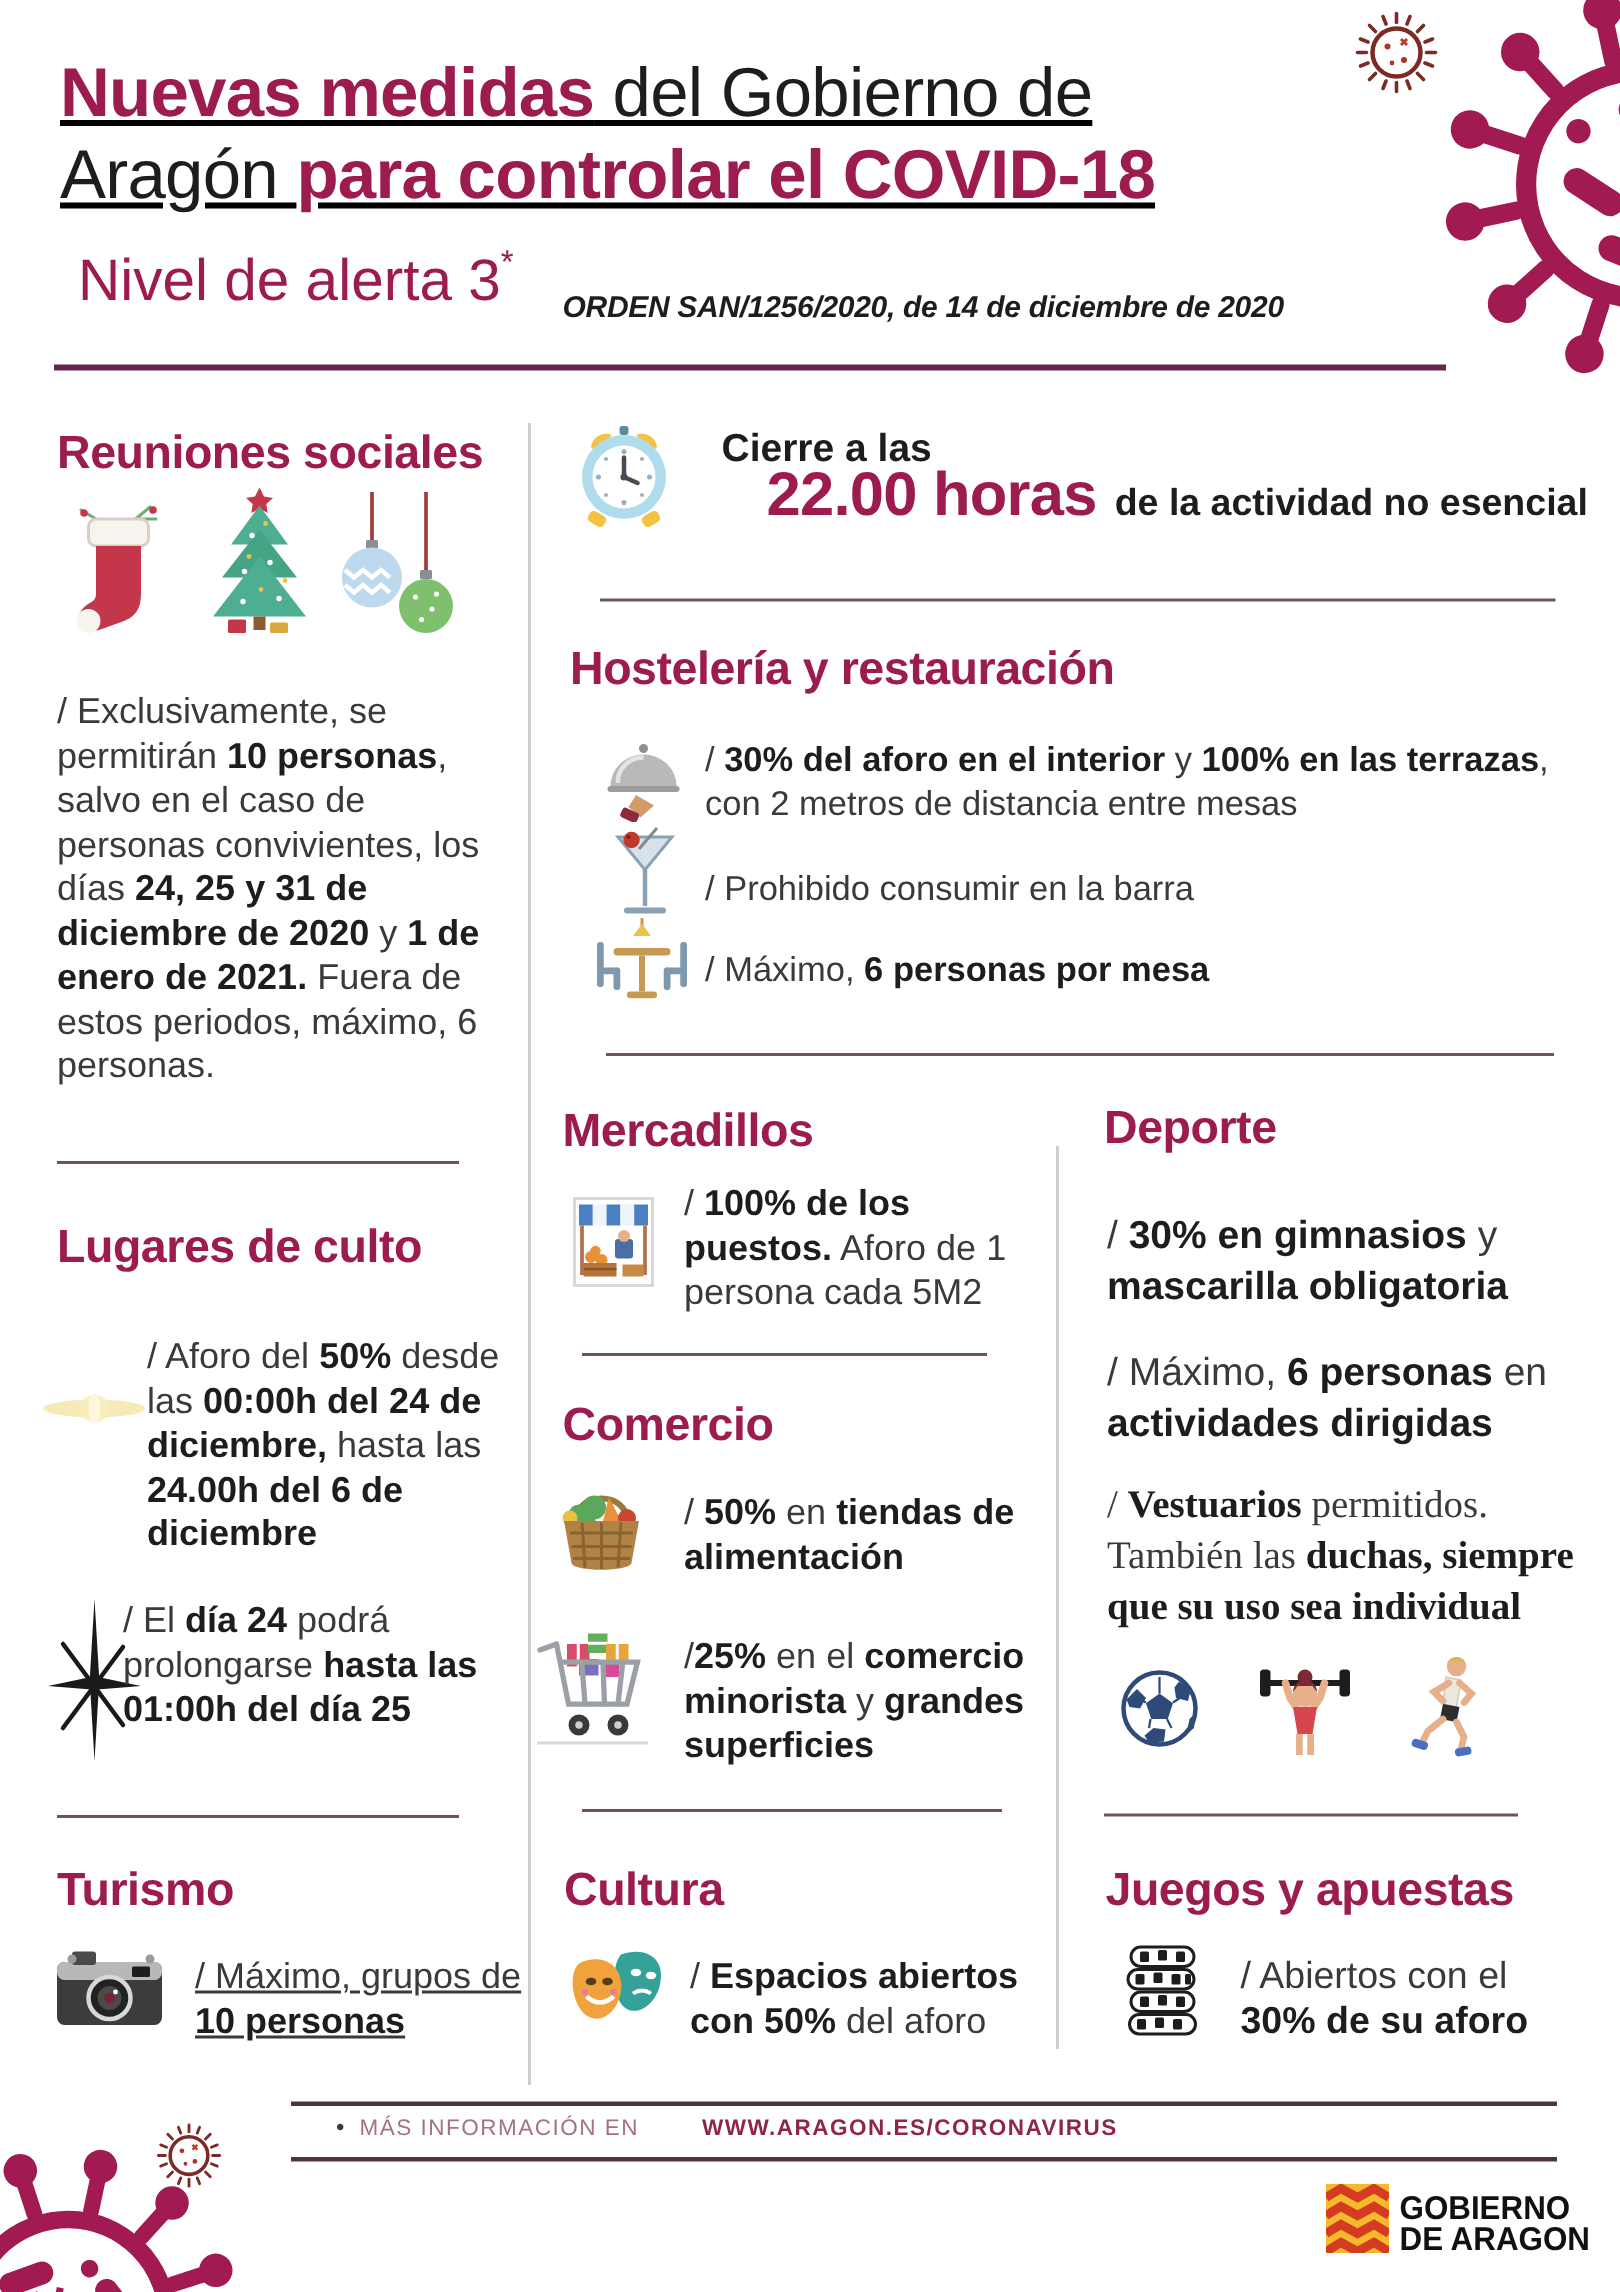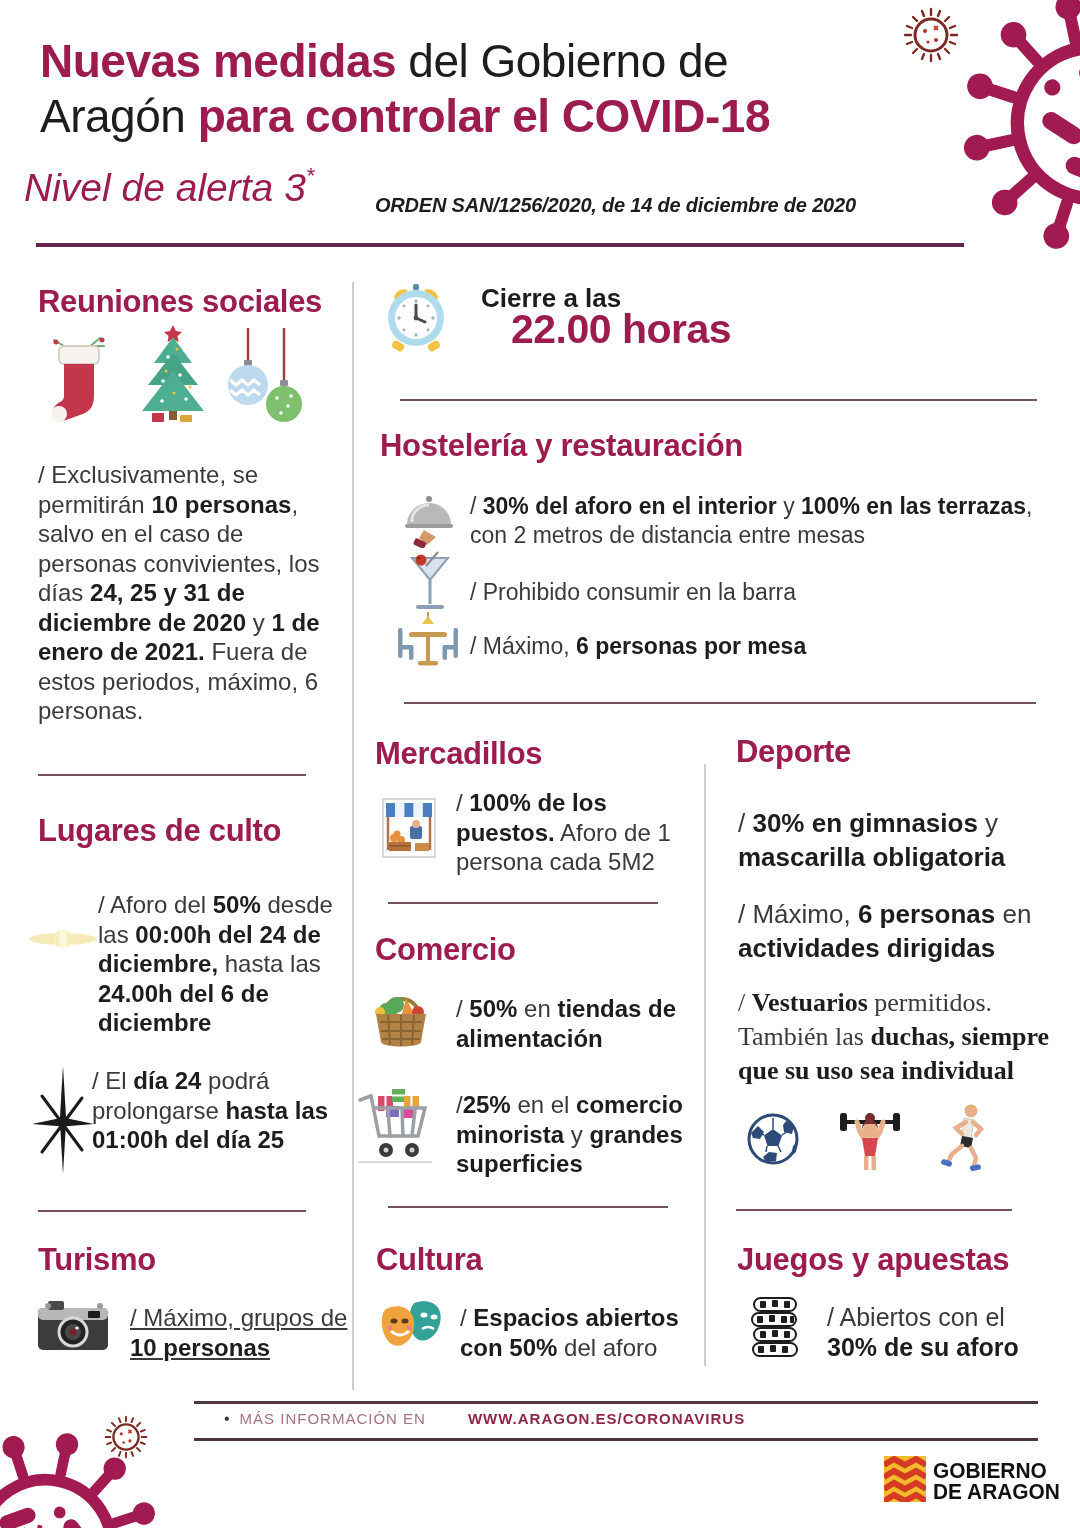--- a/index.html
+++ b/index.html
@@ -32,26 +32,26 @@
   .footer-bullet{font-size:16px;color:#3a3a3a;}
   .footer-prefix{font-size:15px;letter-spacing:1px;color:#a4737e;font-weight:400;}
   .footer-url{font-size:15px;letter-spacing:1px;color:#8e2747;font-weight:800;margin-left:32px;}
   .logo-text{font-size:22px;line-height:21px;font-weight:800;color:#111;transform:scaleX(.95);transform-origin:left;}
 </style>
 </head>
 <body>
 
 <div class="page">
 
-  <div class="abs title" style="left:40px;top:34px;width:860px;">
+  <div class="abs title" style="left:40px;top:34px;width:860px;text-decoration:underline;">
     <div><span class="b">Nuevas medidas</span><span> del Gobierno de</span></div>
     <div><span>Aragón </span><span class="b">para controlar el COVID-18</span></div>
   </div>
 
-  <div class="abs alert" style="left:24px;top:166px;font-style:italic;">
+  <div class="abs alert" style="left:52px;top:166px;">
     <span>Nivel de alerta 3</span><sup>*</sup>
   </div>
   <div class="abs order" style="left:375px;top:194px;">ORDEN SAN/1256/2020, de 14 de diciembre de 2020</div>
 
   <div class="abs rule-header" style="left:36px;top:243px;width:928px;"></div>
 
   <div class="abs" style="left:958px;top:-12px;width:270px;height:270px;transform:rotate(-12deg);">
     <svg width="270" height="270" viewBox="0 0 200 200">
       <g fill="#a21a52" stroke="#a21a52">
         <g>
@@ -247,21 +247,21 @@
       <g fill="#1a1a1a">
         <polygon points="33,2 36.2,56 33,110 29.8,56"></polygon>
         <polygon points="2,60 33,53.5 64,60 33,62.5"></polygon>
       </g>
       <g stroke="#1a1a1a" stroke-width="3" stroke-linecap="round">
         <line x1="12" y1="32" x2="52" y2="86"></line>
         <line x1="52" y1="34" x2="12" y2="88"></line>
       </g>
     </svg>
   </div>
-  <div class="abs txt" style="left:92px;top:1066px;width:248px;"><span>/ El </span><span class="b">día 24</span><span> podrá prolongarse </span><span class="b">hasta las 01:00h del día 25</span></div>
+  <div class="abs txt" style="left:82px;top:1066px;width:248px;"><span>/ El </span><span class="b">día 24</span><span> podrá prolongarse </span><span class="b">hasta las 01:00h del día 25</span></div>
 
   <div class="abs rule" style="left:38px;top:1210px;width:268px;"></div>
 
   <div class="abs h2" style="left:38px;top:1242px;">Turismo</div>
 
   <div class="abs" style="left:36px;top:1298px;width:74px;height:58px;">
     <svg width="74" height="58" viewBox="0 0 74 58">
       <rect x="2" y="10" width="70" height="42" rx="5" fill="#3c3c3c"></rect>
       <rect x="2" y="10" width="70" height="12" rx="5" fill="#b8b8b8"></rect>
       <rect x="12" y="3" width="16" height="9" rx="2" fill="#4a4a4a"></rect>
@@ -300,20 +300,21 @@
       <g stroke="#4a4a55" stroke-width="3" stroke-linecap="round">
         <line x1="34" y1="38" x2="34" y2="25"></line>
         <line x1="34" y1="38" x2="43" y2="42"></line>
       </g>
       <circle cx="34" cy="38" r="2.4" fill="#4a4a55"></circle>
     </svg>
   </div>
   <div class="abs closure-prefix" style="left:481px;top:283px;">Cierre a las</div>
   <div class="abs" style="left:479px;top:306px;display:flex;align-items:baseline;gap:12px;">
     <span class="closure-time">22.00 horas</span>
+    <span class="closure-suffix">de la actividad no esencial</span>
   </div>
 
   <div class="abs rule" style="left:400px;top:399px;width:637px;background:#6d565e;"></div>
 
   <div class="abs h2" style="left:380px;top:428px;">Hostelería y restauración</div>
 
   <div class="abs" style="left:402px;top:490px;width:54px;height:58px;">
     <svg width="54" height="58" viewBox="0 0 54 58">
       <circle cx="27" cy="9" r="3" fill="#8f8f8f"></circle>
       <path d="M5,34 A22,21 0 0 1 49,34 Z" fill="#b9b9b9"></path>

